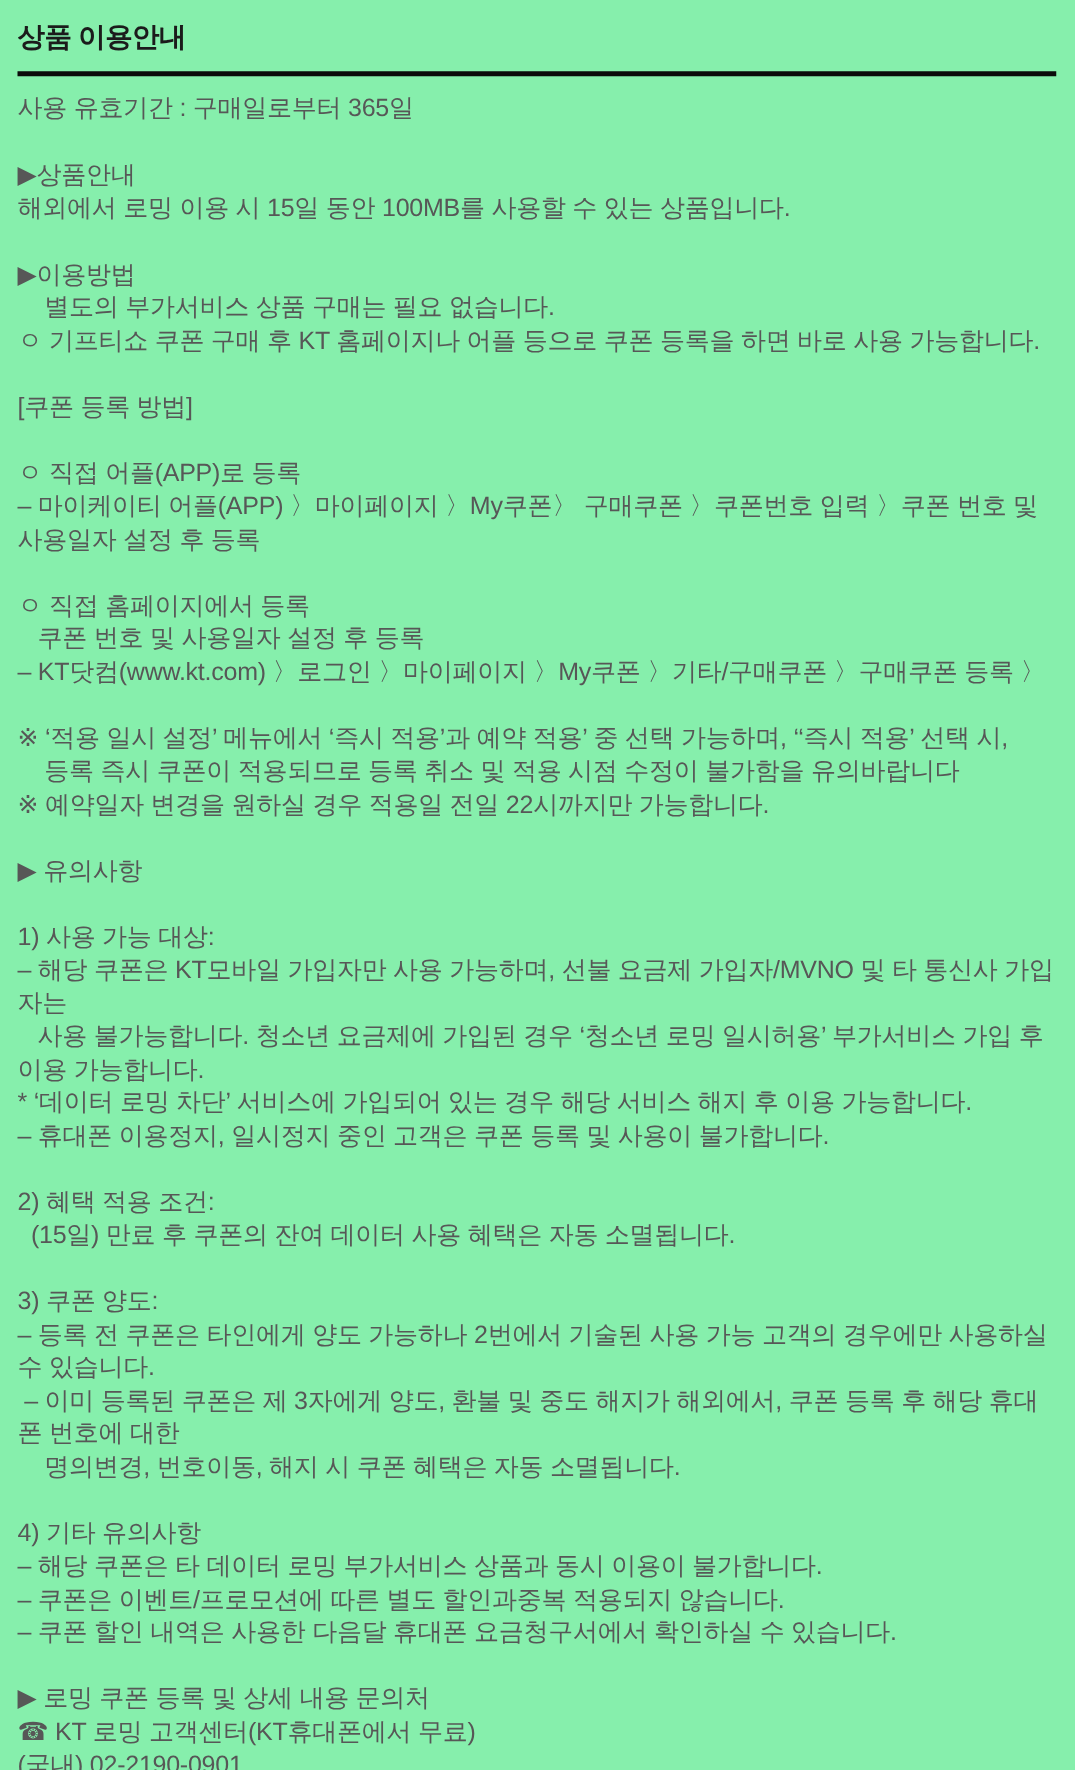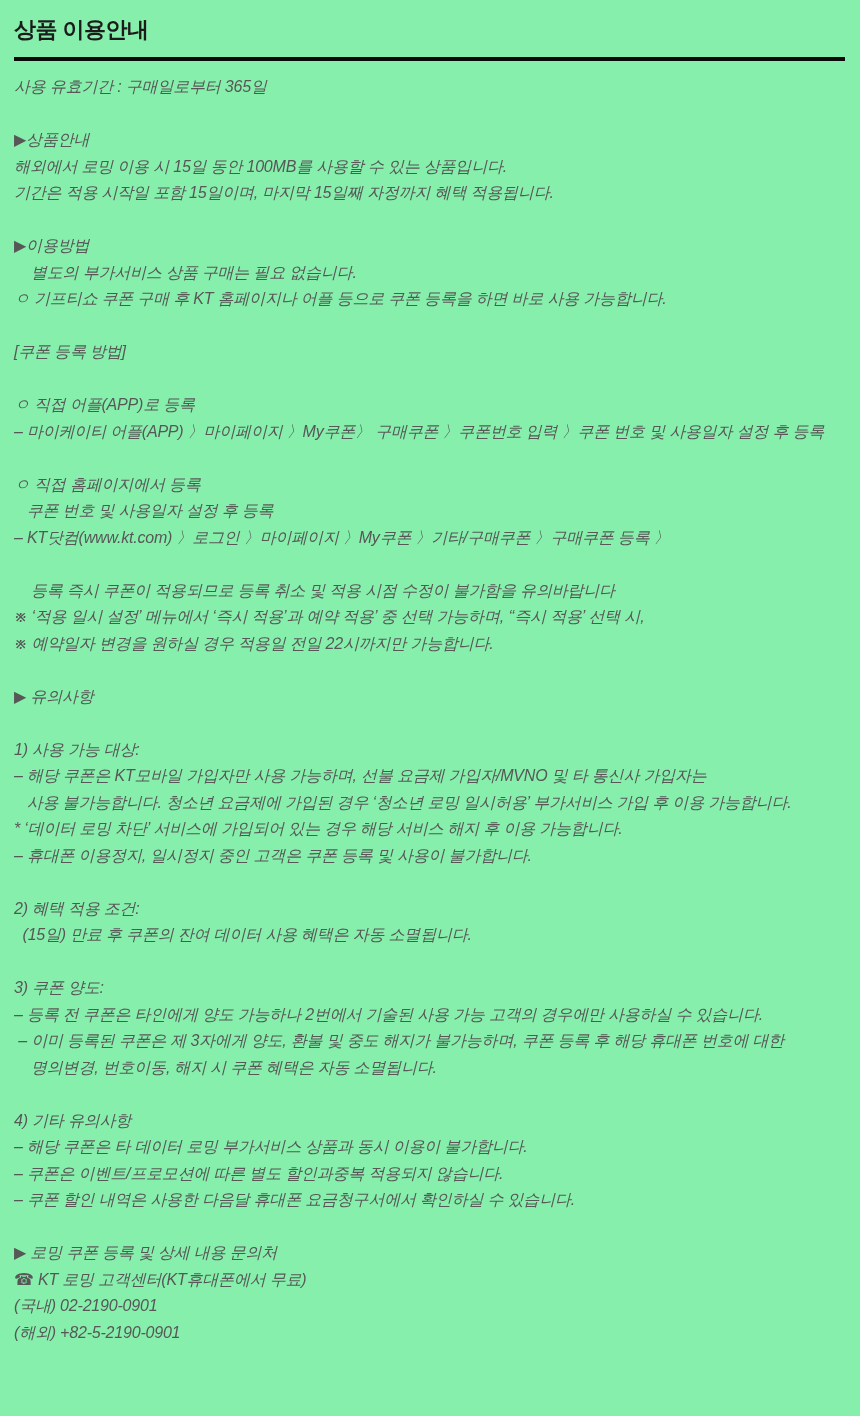--- a/index.html
+++ b/index.html
@@ -27,75 +27,73 @@
   }
   .doc-divider {
     height: 4px;
     background: #0b0b0b;
     margin: 13px 15px 0 14px;
   }
   .doc-body {
     margin: 13px 10px 0 14px;
   }
   .text-line {
-    font-size: 16px;
+    font-size: 20px;
     line-height: 26.5px;
     min-height: 26.5px;
     color: #575757;
     white-space: pre-wrap;
     letter-spacing: -0.2px;
-    font-style: italic;
   }
 </style>
 </head>
 <body>
 
 <div class="page">
   <div class="doc-header">
     <div class="doc-title">상품 이용안내</div>
   </div>
   <div class="doc-divider"></div>
   <div class="doc-body">
       <div class="text-line">사용 유효기간 : 구매일로부터 365일</div>
       <div class="text-line"></div>
       <div class="text-line">▶상품안내</div>
       <div class="text-line">해외에서 로밍 이용 시 15일 동안 100MB를 사용할 수 있는 상품입니다.</div>
-      <div class="text-line">기간은 적용 시작일 포함 15일이며, 마지막 15일째 자정까지 혜택 적용됩니다.</div>
       <div class="text-line"></div>
       <div class="text-line">▶이용방법</div>
       <div class="text-line">    별도의 부가서비스 상품 구매는 필요 없습니다.</div>
       <div class="text-line">ㅇ 기프티쇼 쿠폰 구매 후 KT 홈페이지나 어플 등으로 쿠폰 등록을 하면 바로 사용 가능합니다.</div>
       <div class="text-line"></div>
       <div class="text-line">[쿠폰 등록 방법]</div>
       <div class="text-line"></div>
       <div class="text-line">ㅇ 직접 어플(APP)로 등록</div>
       <div class="text-line">– 마이케이티 어플(APP) 〉마이페이지 〉My쿠폰〉 구매쿠폰 〉쿠폰번호 입력 〉쿠폰 번호 및 사용일자 설정 후 등록</div>
       <div class="text-line"></div>
       <div class="text-line">ㅇ 직접 홈페이지에서 등록</div>
       <div class="text-line">   쿠폰 번호 및 사용일자 설정 후 등록</div>
       <div class="text-line">– KT닷컴(www.kt.com) 〉로그인 〉마이페이지 〉My쿠폰 〉기타/구매쿠폰 〉구매쿠폰 등록 〉</div>
       <div class="text-line"></div>
+      <div class="text-line">※ ‘적용 일시 설정’ 메뉴에서 ‘즉시 적용’과 예약 적용’ 중 선택 가능하며, ‘‘즉시 적용’ 선택 시,</div>
       <div class="text-line">    등록 즉시 쿠폰이 적용되므로 등록 취소 및 적용 시점 수정이 불가함을 유의바랍니다</div>
-      <div class="text-line">※ ‘적용 일시 설정’ 메뉴에서 ‘즉시 적용’과 예약 적용’ 중 선택 가능하며, ‘‘즉시 적용’ 선택 시,</div>
       <div class="text-line">※ 예약일자 변경을 원하실 경우 적용일 전일 22시까지만 가능합니다.</div>
       <div class="text-line"></div>
       <div class="text-line">▶ 유의사항</div>
       <div class="text-line"></div>
       <div class="text-line">1) 사용 가능 대상:</div>
       <div class="text-line">– 해당 쿠폰은 KT모바일 가입자만 사용 가능하며, 선불 요금제 가입자/MVNO 및 타 통신사 가입자는</div>
       <div class="text-line">   사용 불가능합니다. 청소년 요금제에 가입된 경우 ‘청소년 로밍 일시허용’ 부가서비스 가입 후 이용 가능합니다.</div>
       <div class="text-line">* ‘데이터 로밍 차단’ 서비스에 가입되어 있는 경우 해당 서비스 해지 후 이용 가능합니다.</div>
       <div class="text-line">– 휴대폰 이용정지, 일시정지 중인 고객은 쿠폰 등록 및 사용이 불가합니다.</div>
       <div class="text-line"></div>
       <div class="text-line">2) 혜택 적용 조건:</div>
       <div class="text-line">  (15일) 만료 후 쿠폰의 잔여 데이터 사용 혜택은 자동 소멸됩니다.</div>
       <div class="text-line"></div>
       <div class="text-line">3) 쿠폰 양도:</div>
       <div class="text-line">– 등록 전 쿠폰은 타인에게 양도 가능하나 2번에서 기술된 사용 가능 고객의 경우에만 사용하실 수 있습니다.</div>
-      <div class="text-line"> – 이미 등록된 쿠폰은 제 3자에게 양도, 환불 및 중도 해지가 불가능하며, 쿠폰 등록 후 해당 휴대폰 번호에 대한</div>
+      <div class="text-line"> – 이미 등록된 쿠폰은 제 3자에게 양도, 환불 및 중도 해지가 해외에서, 쿠폰 등록 후 해당 휴대폰 번호에 대한</div>
       <div class="text-line">    명의변경, 번호이동, 해지 시 쿠폰 혜택은 자동 소멸됩니다.</div>
       <div class="text-line"></div>
       <div class="text-line">4) 기타 유의사항</div>
       <div class="text-line">– 해당 쿠폰은 타 데이터 로밍 부가서비스 상품과 동시 이용이 불가합니다.</div>
       <div class="text-line">– 쿠폰은 이벤트/프로모션에 따른 별도 할인과중복 적용되지 않습니다.</div>
       <div class="text-line">– 쿠폰 할인 내역은 사용한 다음달 휴대폰 요금청구서에서 확인하실 수 있습니다.</div>
       <div class="text-line"></div>
       <div class="text-line">▶ 로밍 쿠폰 등록 및 상세 내용 문의처</div>
       <div class="text-line">☎ KT 로밍 고객센터(KT휴대폰에서 무료)</div>
       <div class="text-line">(국내) 02-2190-0901</div>

